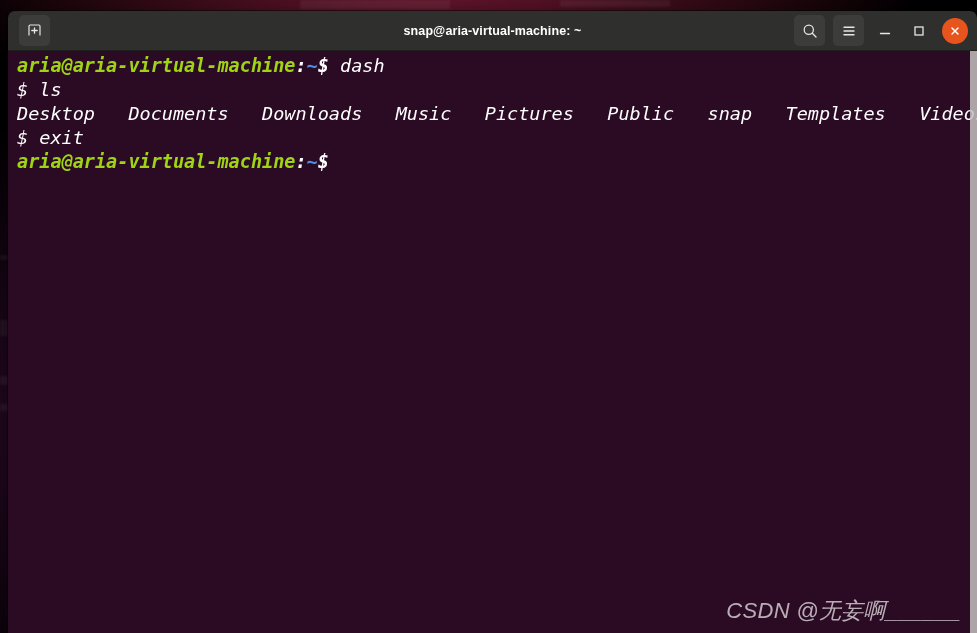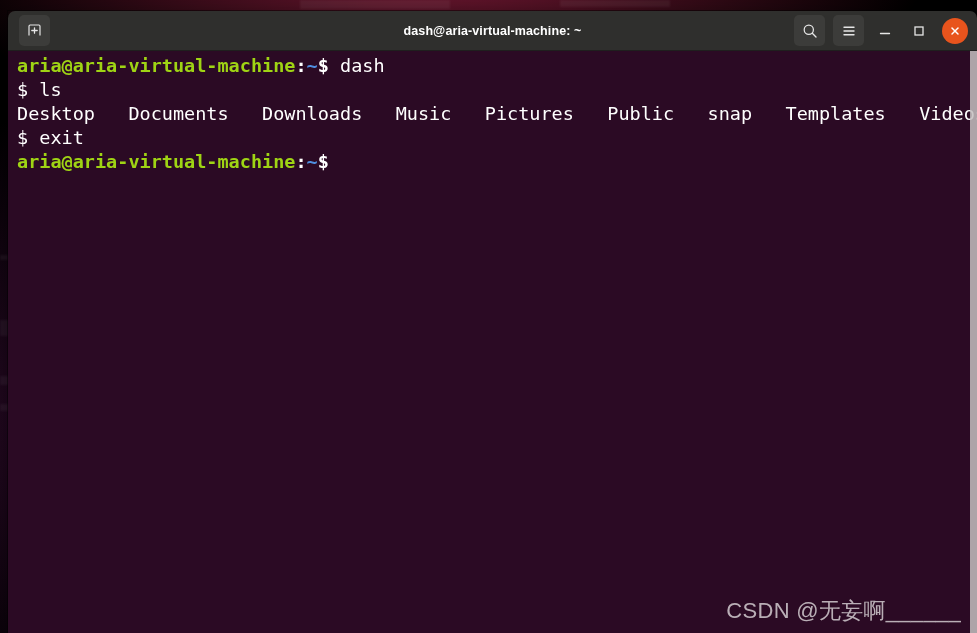--- a/index.html
+++ b/index.html
@@ -118,20 +118,21 @@
     cursor: pointer;
     margin-left: 2px;
   }
 
   
   #terminal {
     position: relative;
     height: 583px;
     background: #2b0a24;
     overflow: hidden;
+    font-style: italic;
   }
   #term-text {
     position: absolute;
     left: 9px;
     top: 3px;
     font-family: "DejaVu Sans Mono", monospace;
     font-size: 18.5px;
     line-height: 24px;
     white-space: pre;
     color: #ffffff;
@@ -190,21 +191,21 @@
 
   <div id="titlebar">
 
     <div class="tb-btn" id="new-tab-btn">
       <svg width="15" height="15" viewBox="0 0 15 15">
         <path d="M2 12.5 L2 3.2 Q2 2 3.2 2 L11.8 2 Q13 2 13 3.2 L13 12.5" fill="none" stroke="#e6e6e6" stroke-width="1.2"></path>
         <path d="M7.5 4.8 L7.5 10.2 M4.8 7.5 L10.2 7.5" stroke="#e6e6e6" stroke-width="1.3" stroke-linecap="round"></path>
       </svg>
     </div>
 
-    <div id="title-text">dash@aria-virtual-machine: ~</div>
+    <div id="title-text">snap@aria-virtual-machine: ~</div>
 
     <div id="tb-right">
 
       <div class="tb-btn">
         <svg width="16" height="16" viewBox="0 0 16 16">
           <circle cx="6.8" cy="6.8" r="4.6" fill="none" stroke="#e6e6e6" stroke-width="1.25"></circle>
           <line x1="10.3" y1="10.3" x2="14" y2="14" stroke="#e6e6e6" stroke-width="1.35" stroke-linecap="round"></line>
         </svg>
       </div>
 

